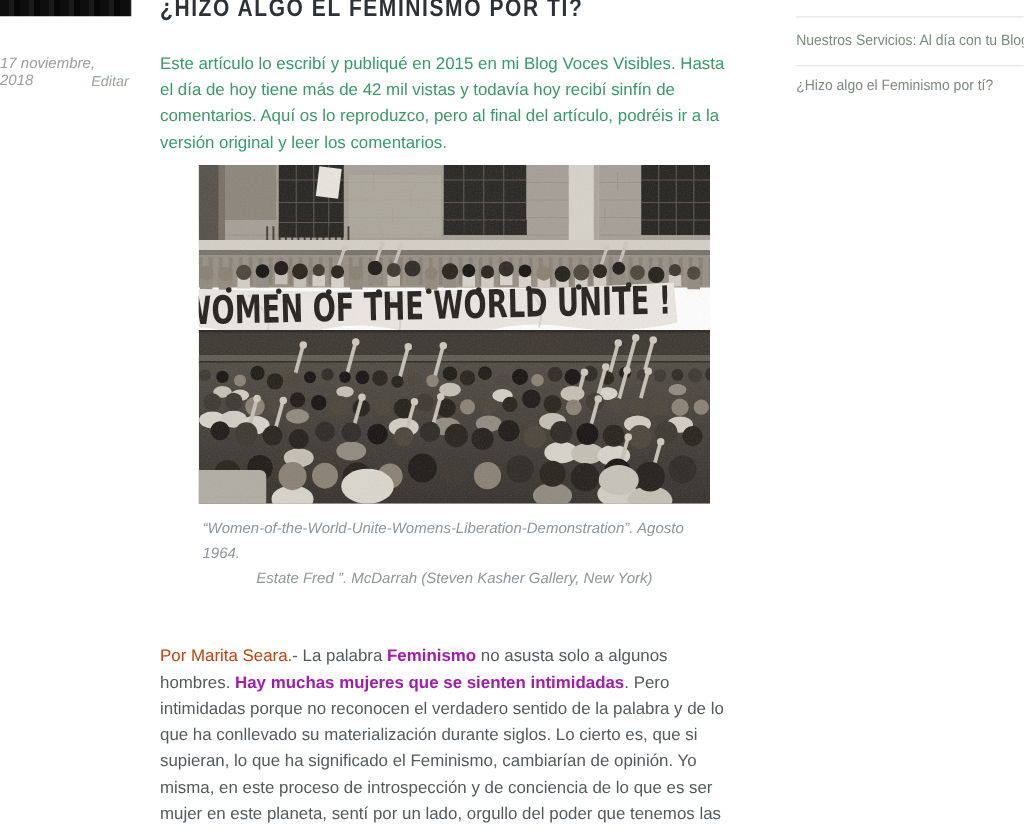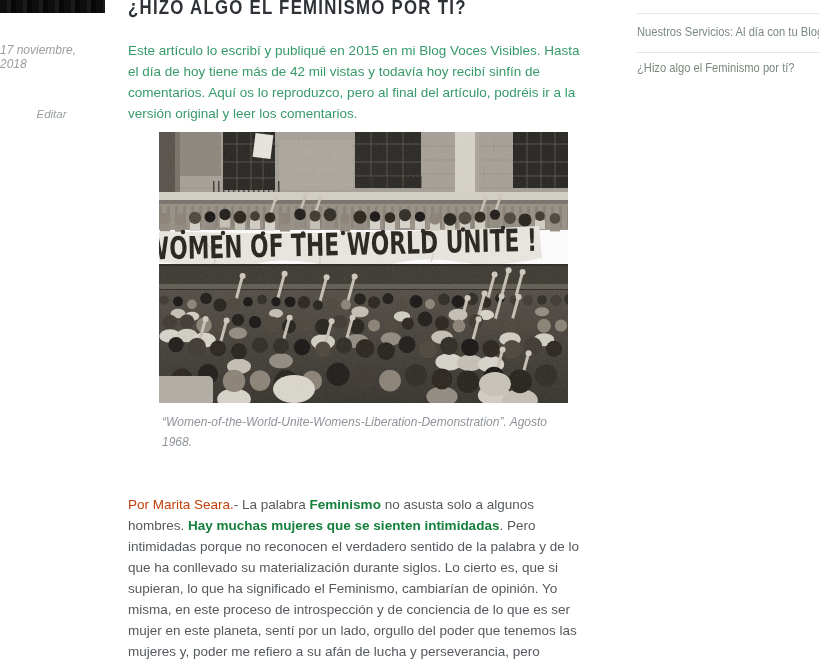--- a/index.html
+++ b/index.html
@@ -6,37 +6,37 @@
   body{width:819px;height:664px;overflow:hidden;background:#ffffff;
        font-family:"Liberation Sans",sans-serif;}
   .page{position:relative;width:819px;height:664px;overflow:hidden;background:#fff;}
 
   
   .meta-col{position:absolute;left:0;top:0;width:105px;height:664px;}
   .thumb{position:absolute;left:0;top:0;width:105px;height:13px;background:
      repeating-linear-gradient(90deg,#0e0e0e 0 7px,#1a1a18 7px 11px,#070707 11px 16px);}
   .post-date{position:absolute;left:0;top:43px;width:103px;text-align:left;
      font-style:italic;font-size:12px;color:#9c9c9c;}
-  .edit-link{position:absolute;left:0;top:60px;width:103px;text-align:center;
-     font-style:italic;font-size:11.5px;color:#99a29b;cursor:pointer;margin-top:48px;}
+  .edit-link{position:absolute;left:0;top:60px;width:103px;text-align:right;
+     font-style:italic;font-size:11.5px;color:#99a29b;cursor:pointer;}
 
   
   .content{position:absolute;left:128px;top:0;width:462px;}
   .post-title{margin:-4px 0 0 0;font-size:20px;line-height:22px;color:#2e3237;
      font-weight:bold;}
   .condense{display:inline-block;transform:scaleX(.84);transform-origin:left center;
      white-space:nowrap;letter-spacing:1.5px;}
   .intro{margin:22px 0 0 0;text-align:left;color:#379a6a;font-size:13.5px;line-height:21px;}
   .photo-fig{margin:8px 0 0 31px;width:409px;padding:0;}
   .photo-fig svg{display:block;}
   figcaption{margin-top:9px;font-style:italic;font-size:12px;color:#8f949a;line-height:20px;}
   .cap1{text-align:left;padding-left:3px;}
   .cap2{text-align:center;}
   .body-p{margin:42px 0 0 0;font-size:13.5px;line-height:21px;color:#55595d;}
-  .body-p b{color:#15803d;}
+  .body-p b{color:#a21caf;}
   .green{color:#c2410c;cursor:pointer;}
 
   
   .sidebar{position:absolute;left:637px;top:0;width:182px;height:664px;}
   .sb-hr{position:absolute;left:0;width:200px;height:1px;background:#e6e6e6;}
   .sb-item{position:absolute;left:0;width:220px;font-size:12px;color:#7b897e;
      white-space:nowrap;transform:scaleX(.93);transform-origin:left center;cursor:pointer;}
 </style>
 </head>
 <body>
@@ -346,21 +346,22 @@
             <circle cx="387" cy="243.44212343072286" r="11.132978866517078" fill="#2c2822"></circle>
           </g>
         <rect x="-6" y="244" width="60" height="30" rx="5" fill="#b2ada3"></rect>
         <ellipse cx="135" cy="257" rx="21" ry="14" fill="#dbd7ce"></ellipse>
         <ellipse cx="336" cy="252" rx="16" ry="12" fill="#c8c3b9"></ellipse>
 
         <rect x="0" y="0" width="409" height="271" filter="url(#grain)" opacity="0.15"></rect>
       </svg>
 
       <figcaption>
-        <div class="cap1">“Women-of-the-World-Unite-Womens-Liberation-Demonstration”. Agosto 1968.</div>
+        <div class="cap1">“Women-of-the-World-Unite-Womens-Liberation-Demonstration”. Agosto 1964.</div>
+        <div class="cap2">Estate Fred ”. McDarrah (Steven Kasher Gallery, New York)</div>
       </figcaption>
     </figure>
 
     <p class="body-p"><span class="green">Por Marita Seara.</span><span>- La palabra </span><b>Feminismo</b><span> no asusta solo a algunos hombres. </span><b>Hay muchas mujeres que se sienten intimidadas</b><span>. Pero intimidadas porque no reconocen el verdadero sentido de la palabra y de lo que ha conllevado su materialización durante siglos. Lo cierto es, que si supieran, lo que ha significado el Feminismo, cambiarían de opinión. Yo misma, en este proceso de introspección y de conciencia de lo que es ser mujer en este planeta, sentí por un lado, orgullo del poder que tenemos las mujeres y, poder me refiero a su afán de lucha y perseverancia, pero también sentí indignación porque nuestros derechos han sido y siguen siendo vulnerados.</span></p>
   </main>
 
   <aside class="sidebar">
     <div class="sb-hr" style="top:13px"></div>
     <div class="sb-item" style="top:25px">Nuestros Servicios: Al día con tu Blog</div>
     <div class="sb-hr" style="top:52px"></div>

